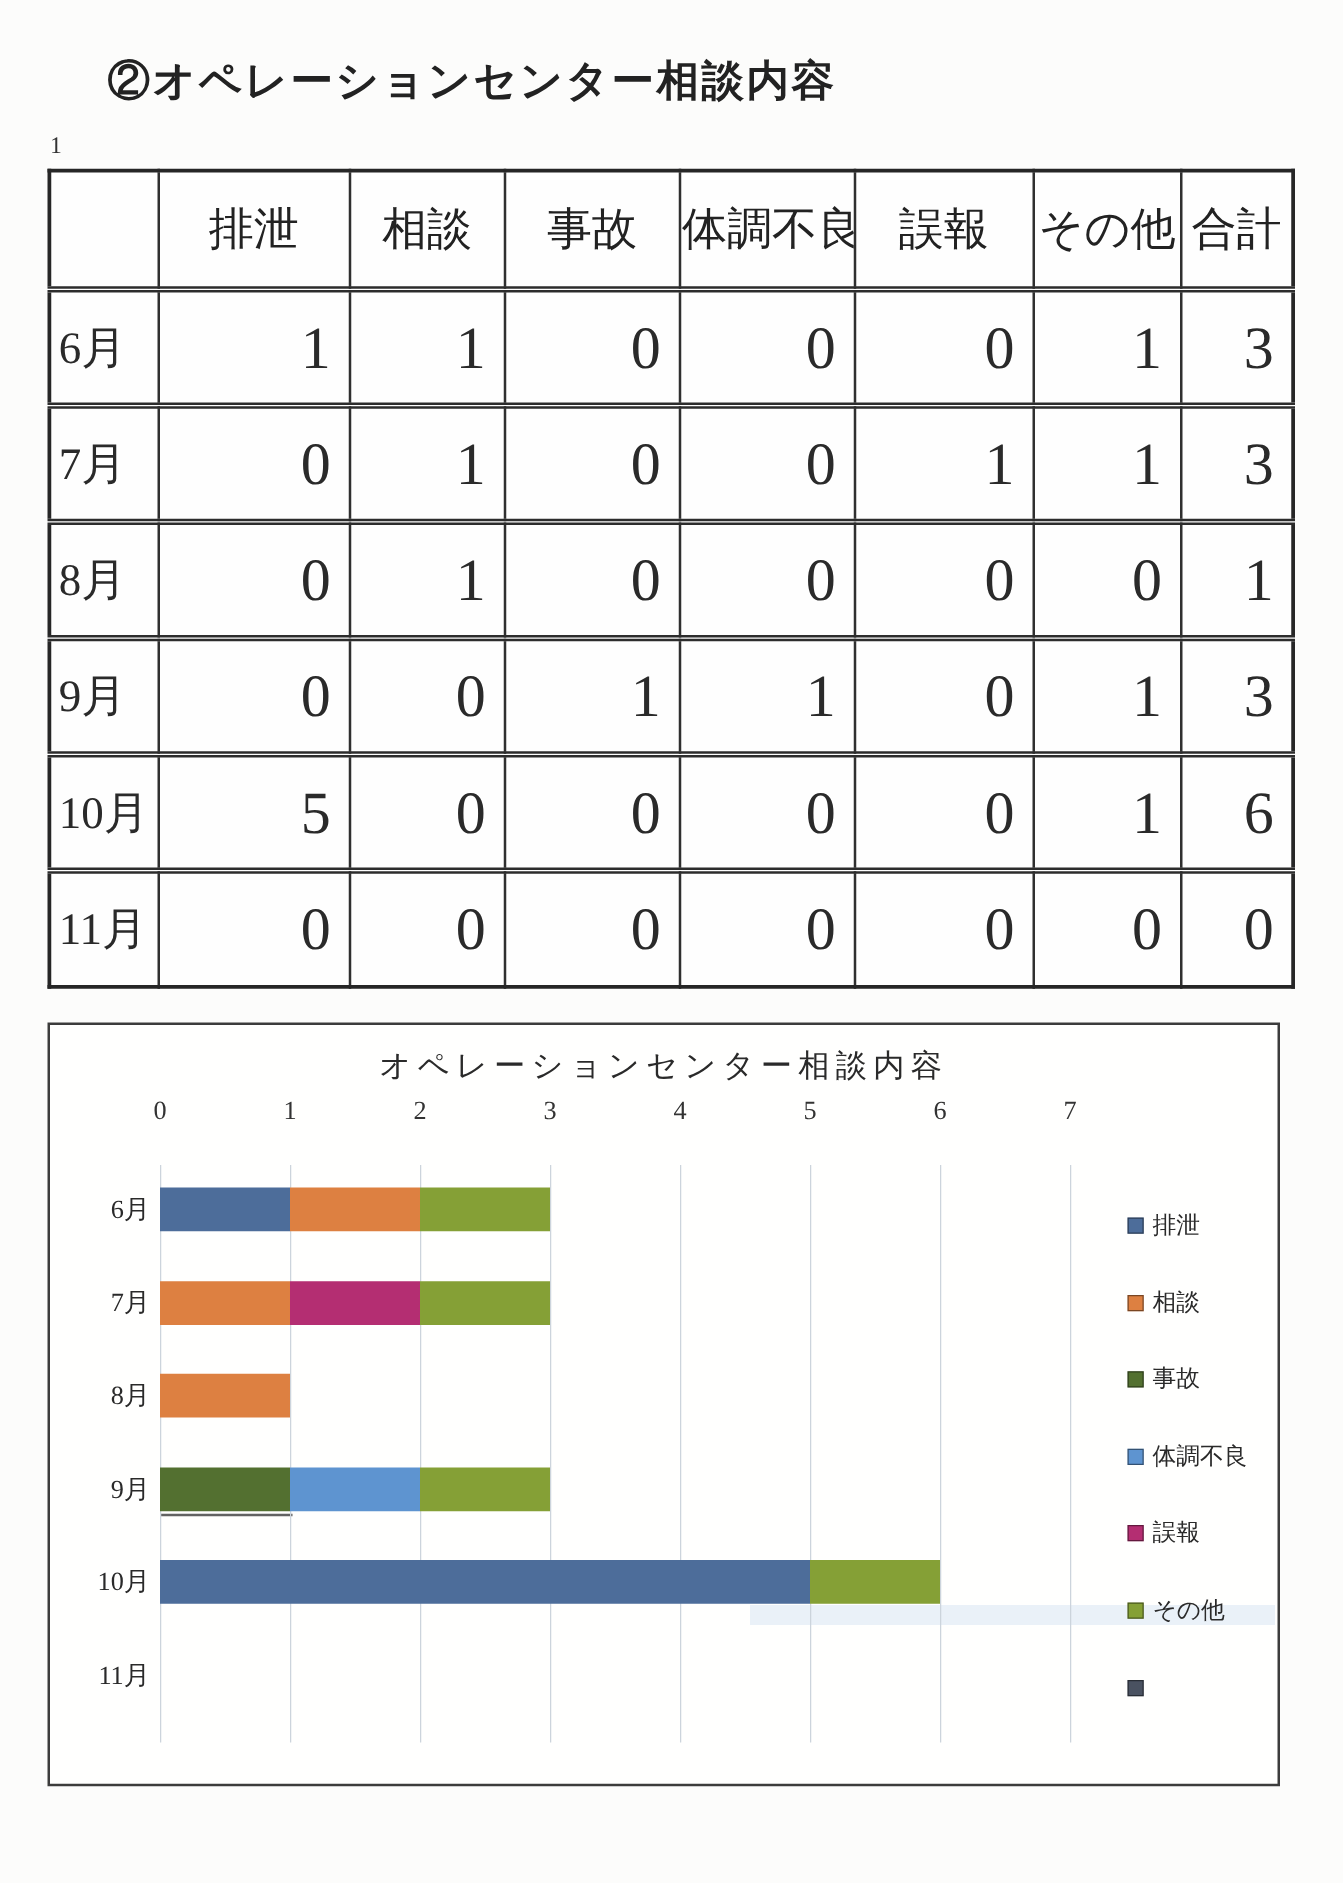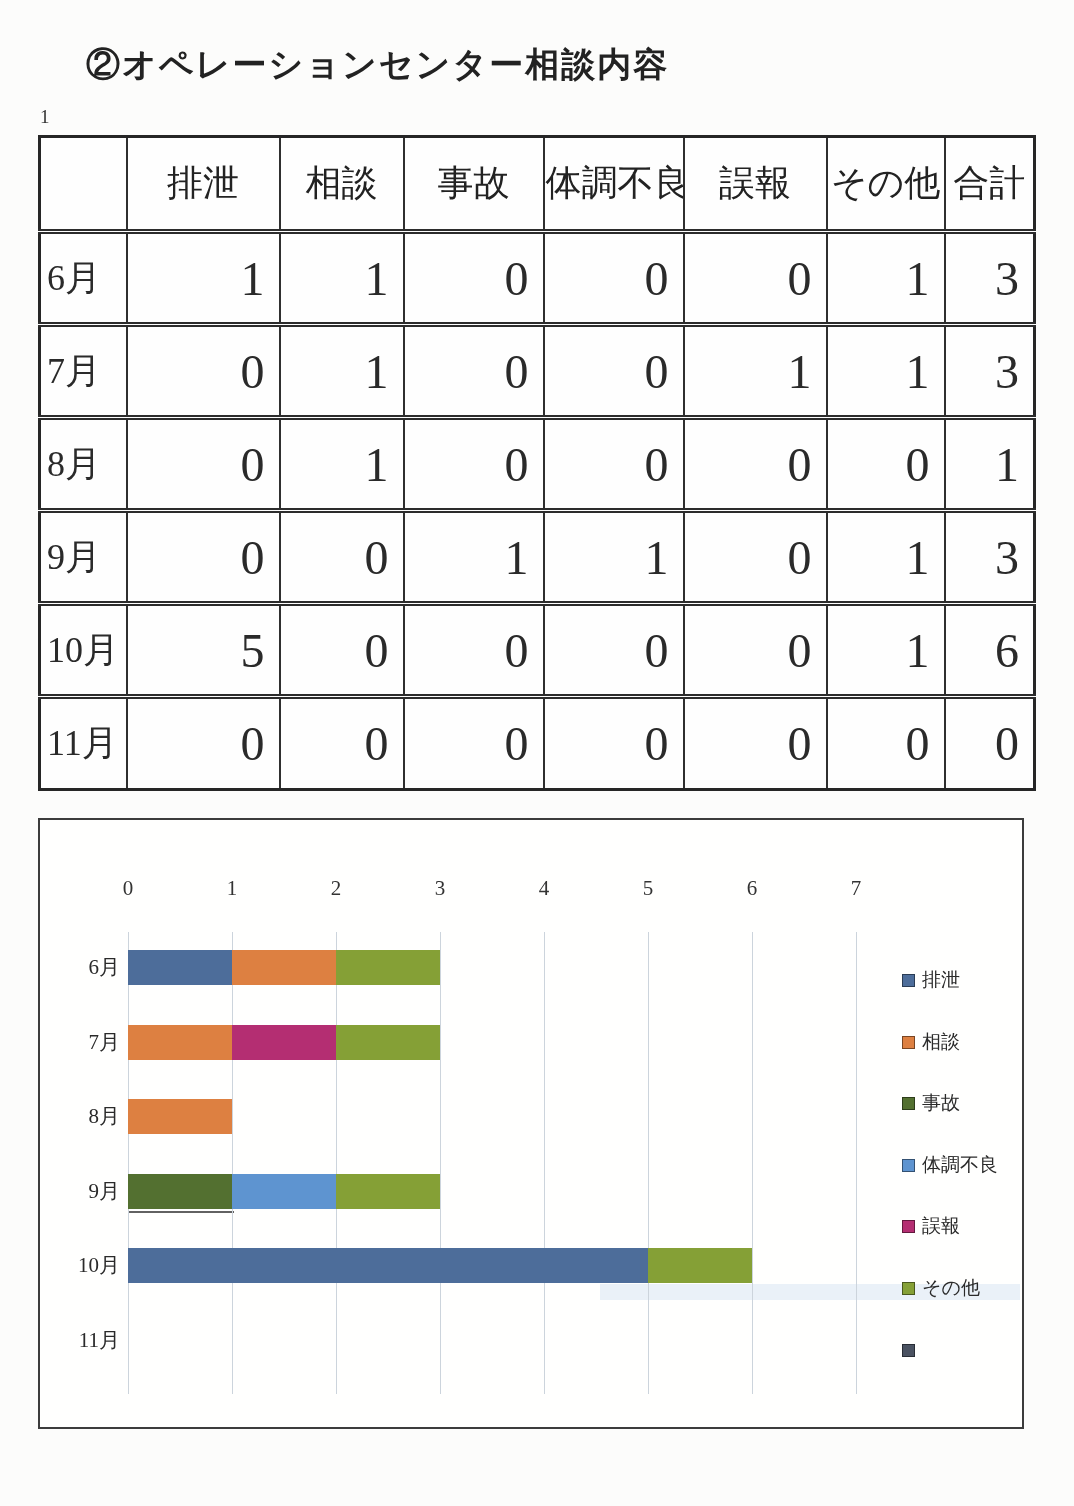--- a/index.html
+++ b/index.html
@@ -166,20 +166,21 @@
         <td class="num">0</td>
         <td class="num">0</td>
         <td class="num">0</td>
         <td class="num">0</td>
         <td class="num">0</td>
       </tr>
     </tbody>
 </table>
 
 <div class="chart" id="chart">
+  <div class="chart-title">オペレーションセンター相談内容</div>
   <div class="artifact-underline" style="left:88px; top:391px; width:106px;"></div>
   <div class="artifact-smear" style="left:560px; top:464px; width:420px; height:16px;"></div>
 <div class="gridline" style="left: 88px;"></div>
     <div class="tick" style="left: 88px;">0</div>
     <div class="gridline" style="left: 192px;"></div>
     <div class="tick" style="left: 192px;">1</div>
     <div class="gridline" style="left: 296px;"></div>
     <div class="tick" style="left: 296px;">2</div>
     <div class="gridline" style="left: 400px;"></div>
     <div class="tick" style="left: 400px;">3</div>

